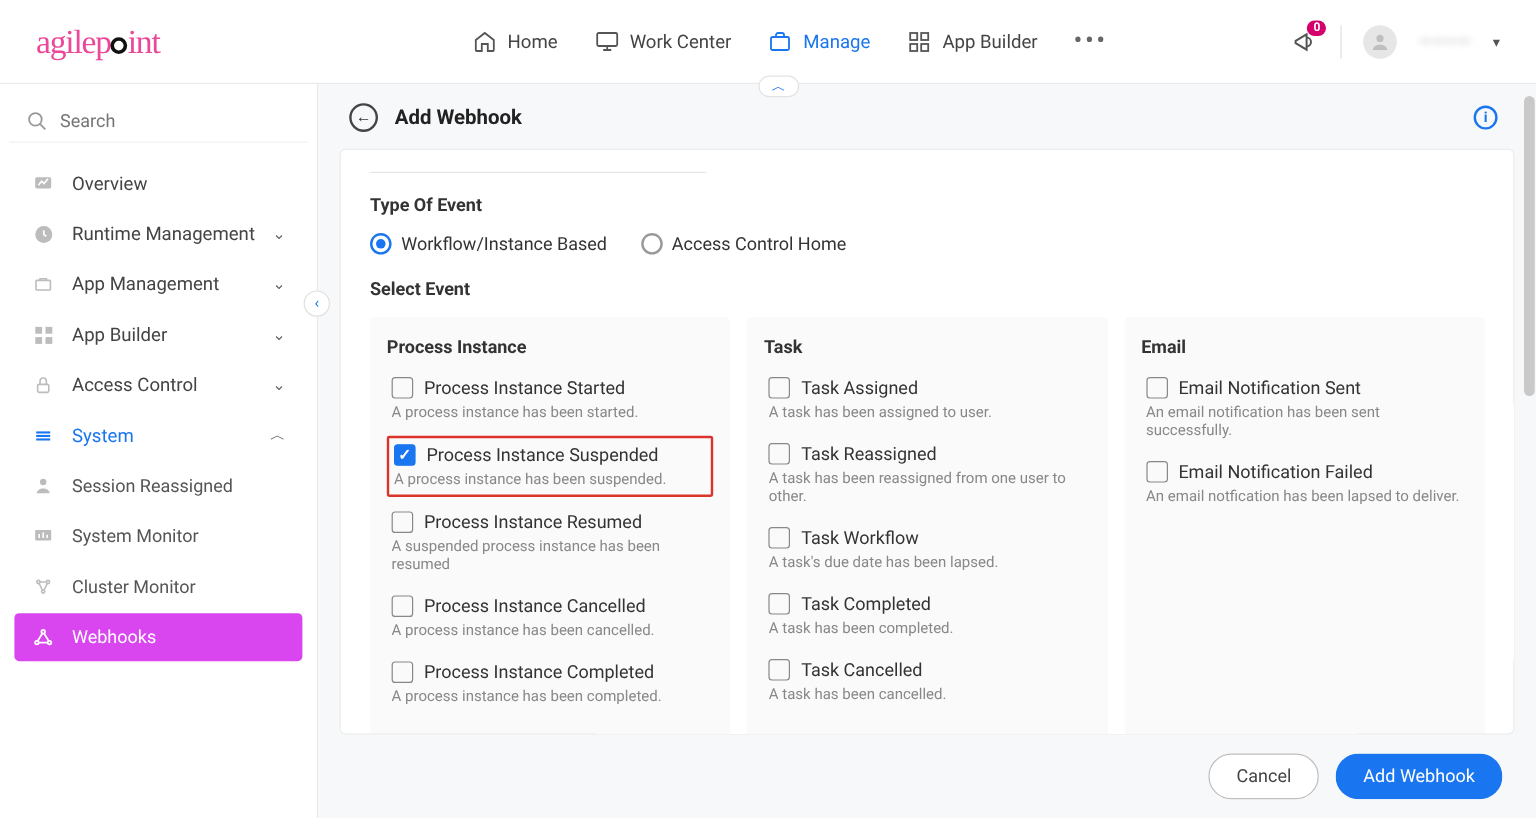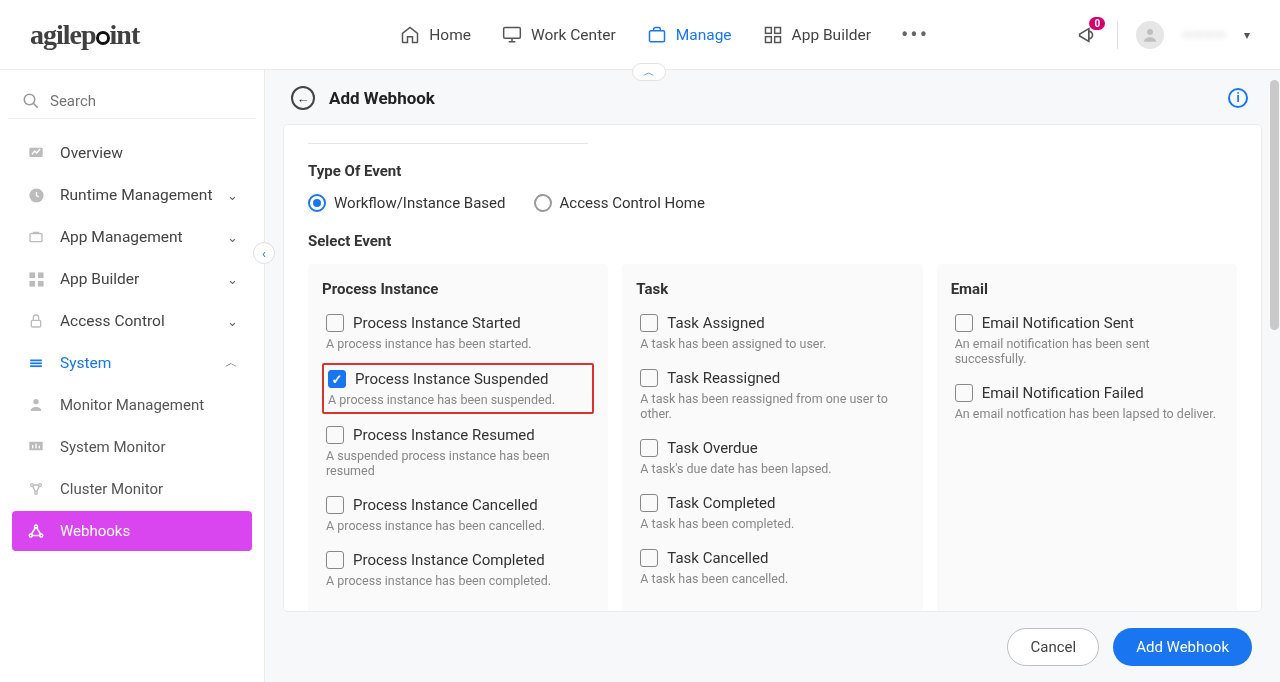--- a/index.html
+++ b/index.html
@@ -1,18 +1,18 @@
 <!DOCTYPE html>
 <html><head>
 <meta charset="utf-8">
 <style>
 *{box-sizing:border-box;margin:0;padding:0;font-family:-apple-system,BlinkMacSystemFont,"Segoe UI",Roboto,Arial,sans-serif}
 body{background:#fff;color:#333;width:1280px;height:682px;overflow:hidden;position:relative}
 .topbar{display:flex;align-items:center;padding:14px 30px;border-bottom:1px solid #eaeaea;height:70px}
-.logo{font-size:28px;font-weight:700;color:#404040;letter-spacing:-1px}
+.logo{font-size:28px;font-weight:400;color:#ec4899;letter-spacing:-1px}
 .topnav{display:flex;align-items:center;margin-left:260px;gap:30px}
 .nav-item{display:flex;align-items:center;gap:8px;color:#444;font-size:15.5px;cursor:pointer}
 .nav-item.active{color:#1976f0}
 .nav-icon{display:inline-flex;width:22px;height:22px;align-items:center;justify-content:center}
 .more-dots{font-size:22px;color:#666;letter-spacing:2px;cursor:pointer}
 .top-right{margin-left:auto;display:flex;align-items:center;gap:18px}
 .bell{position:relative;width:24px;height:24px;display:flex;align-items:center;justify-content:center;cursor:pointer}
 .badge{position:absolute;top:-6px;right:-6px;background:#d6006c;color:#fff;font-size:10px;font-weight:700;border-radius:10px;padding:1px 5px}
 .divider{width:1px;height:28px;background:#e0e0e0}
 .avatar{width:28px;height:28px;border-radius:50%;background:#e6e6e6;display:flex;align-items:center;justify-content:center}
@@ -207,21 +207,21 @@
       <span>System</span>
       <span class="chev">︿</span>
     </div>
     <div class="sub-item">
       <span class="si-icon">
           <svg width="16" height="18" viewBox="0 0 24 24" fill="#bcbcbc">
             <circle cx="12" cy="7" r="4"></circle>
             <path d="M4 21c0-4 4-6 8-6s8 2 8 6z"></path>
           </svg>
         </span>
-      <span>Monitor Management</span>
+      <span>Session Reassigned</span>
     </div>
     <div class="sub-item">
       <span class="si-icon">
           <svg width="18" height="16" viewBox="0 0 24 24" fill="#bcbcbc">
             <rect x="2" y="4" width="20" height="13" rx="1"></rect>
             <rect x="6" y="9" width="2" height="5" fill="#fff"></rect>
             <rect x="11" y="7" width="2" height="7" fill="#fff"></rect>
             <rect x="16" y="10" width="2" height="4" fill="#fff"></rect>
           </svg>
         </span>
@@ -329,21 +329,21 @@
           <div class="evt">
             <div class="evt-top">
                 <span class="cb"></span>
                 <span class="evt-label">Task Reassigned</span>
               </div>
             <div class="evt-desc">A task has been reassigned from one user to other.</div>
           </div>
           <div class="evt">
             <div class="evt-top">
                 <span class="cb"></span>
-                <span class="evt-label">Task Overdue</span>
+                <span class="evt-label">Task Workflow</span>
               </div>
             <div class="evt-desc">A task's due date has been lapsed.</div>
           </div>
           <div class="evt">
             <div class="evt-top">
                 <span class="cb"></span>
                 <span class="evt-label">Task Completed</span>
               </div>
             <div class="evt-desc">A task has been completed.</div>
           </div>

